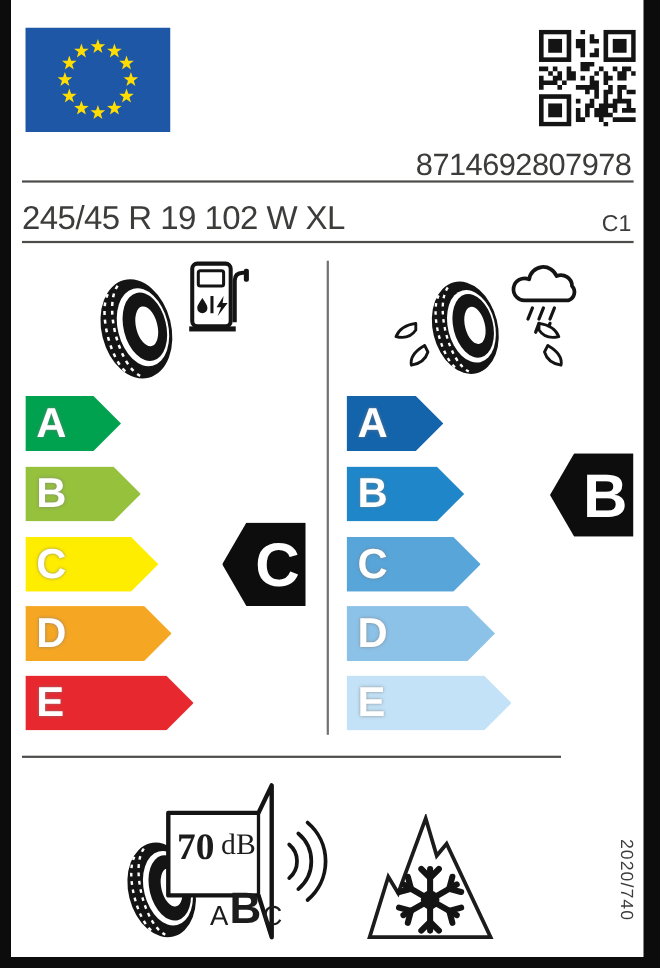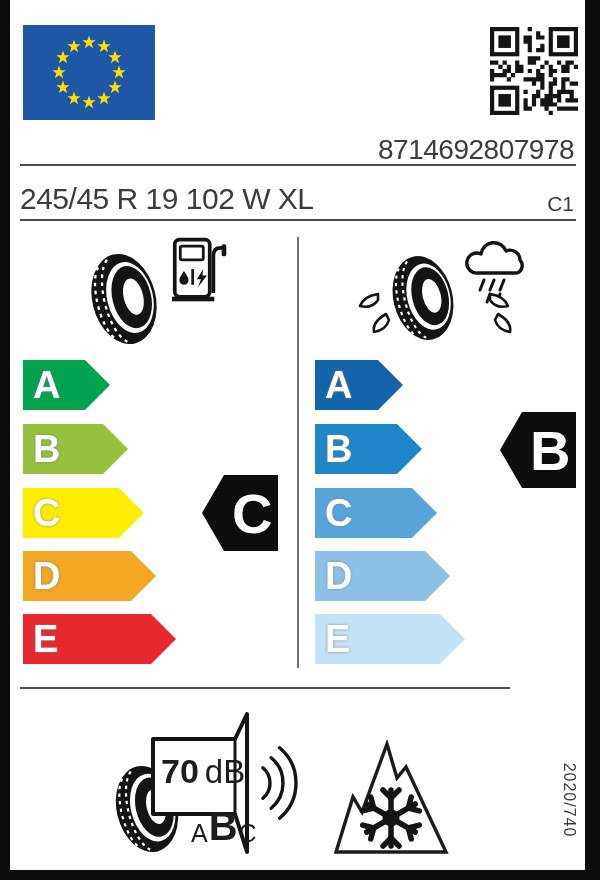--- a/index.html
+++ b/index.html
@@ -25,23 +25,23 @@
   .r0{top:360px}.r1{top:424px}.r2{top:488px}.r3{top:551px}.r4{top:614px}
   .f0{width:87px}.f1{width:105px}.f2{width:121px}.f3{width:133px}.f4{width:153px}
   .w0{width:88px}.w1{width:107px}.w2{width:122px}.w3{width:135px}.w4{width:150px}
   .pointer{
     position:absolute;width:76px;height:76px;background:#0d0d0d;box-sizing:border-box;
     clip-path:polygon(29% 0,100% 0,100% 100%,29% 100%,0 50%);
     color:#fff;font-weight:bold;font-size:56px;line-height:78px;padding-left:30px;
   }
   #pointer-fuel{left:202px;top:475px;}
   #pointer-wet{left:500px;top:412px;}
-  .noise-val{left:161px;top:752px;display:flex;align-items:center;color:#1c1c1c;}
+  .noise-val{left:161px;top:752px;display:flex;align-items:flex-start;color:#1c1c1c;font-family:Liberation Serif, serif;}
   .noise-val .v{font-size:34px;font-weight:bold;}
-  .noise-val .u{font-size:33px;margin-left:6px;}
+  .noise-val .u{font-size:27px;margin-left:6px;}
   .noise-cls{left:191px;top:801px;height:44px;display:flex;align-items:flex-end;color:#1c1c1c;}
   .noise-cls span{line-height:.92;}
   .noise-cls .ca,.noise-cls .cc{font-size:25px;}
   .noise-cls .cb{font-size:40px;font-weight:bold;margin:0 1px;}
   .reg{
     left:488px;top:790px;width:160px;height:20px;text-align:center;
     transform:rotate(90deg);font-size:16px;letter-spacing:1px;color:#3c3c3b;
   }
   svg{display:block;}
 </style>

